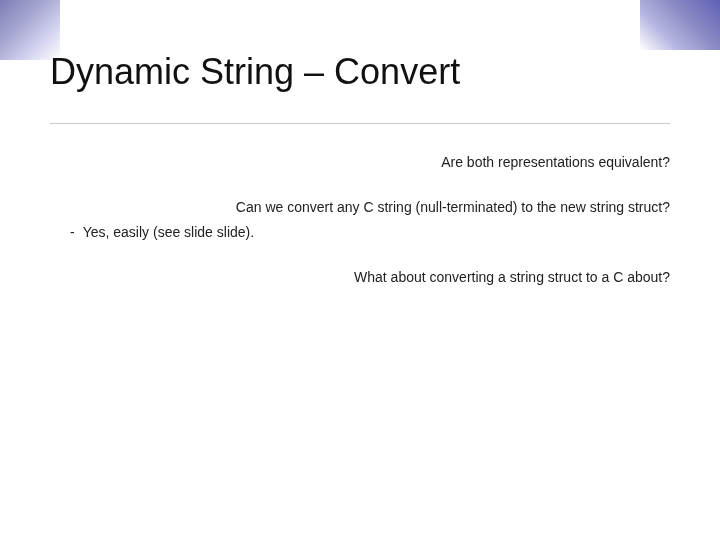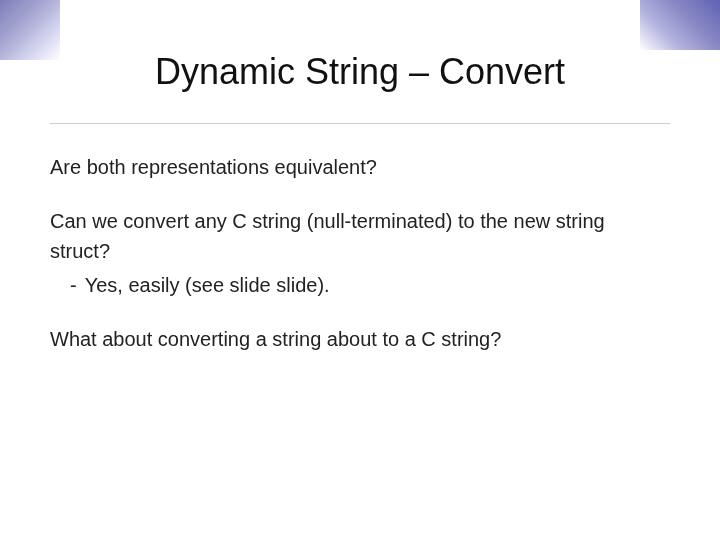--- a/index.html
+++ b/index.html
@@ -44,27 +44,27 @@
       right: 50px;
       bottom: 30px;
     }
 
     .slide-title {
       font-size: 36px;
       font-weight: normal;
       color: #111111;
       margin-bottom: 30px;
       line-height: 1.2;
-      text-align: center;
     }
 
     .slide-body {
-      font-size: 20px;
+      font-size: 14px;
       color: #222222;
       line-height: 1.5;
+      text-align: right;
     }
 
     .question {
       margin-bottom: 24px;
     }
 
     .can-we-block {
       margin-bottom: 24px;
     }
 
@@ -112,16 +112,16 @@
     <p class="question">Are both representations equivalent?</p>
 
     <div class="can-we-block">
       <p class="can-we-text">Can we convert any C string (null-terminated) to the new string struct?</p>
       <div class="bullet-item">
         <span class="bullet-dash">-</span>
         <span>Yes, easily (see slide slide).</span>
       </div>
     </div>
 
-    <p class="what-about">What about converting a string about to a C string?</p>
+    <p class="what-about">What about converting a string struct to a C about?</p>
 
   </div>
 </div>
 
 </body></html>

